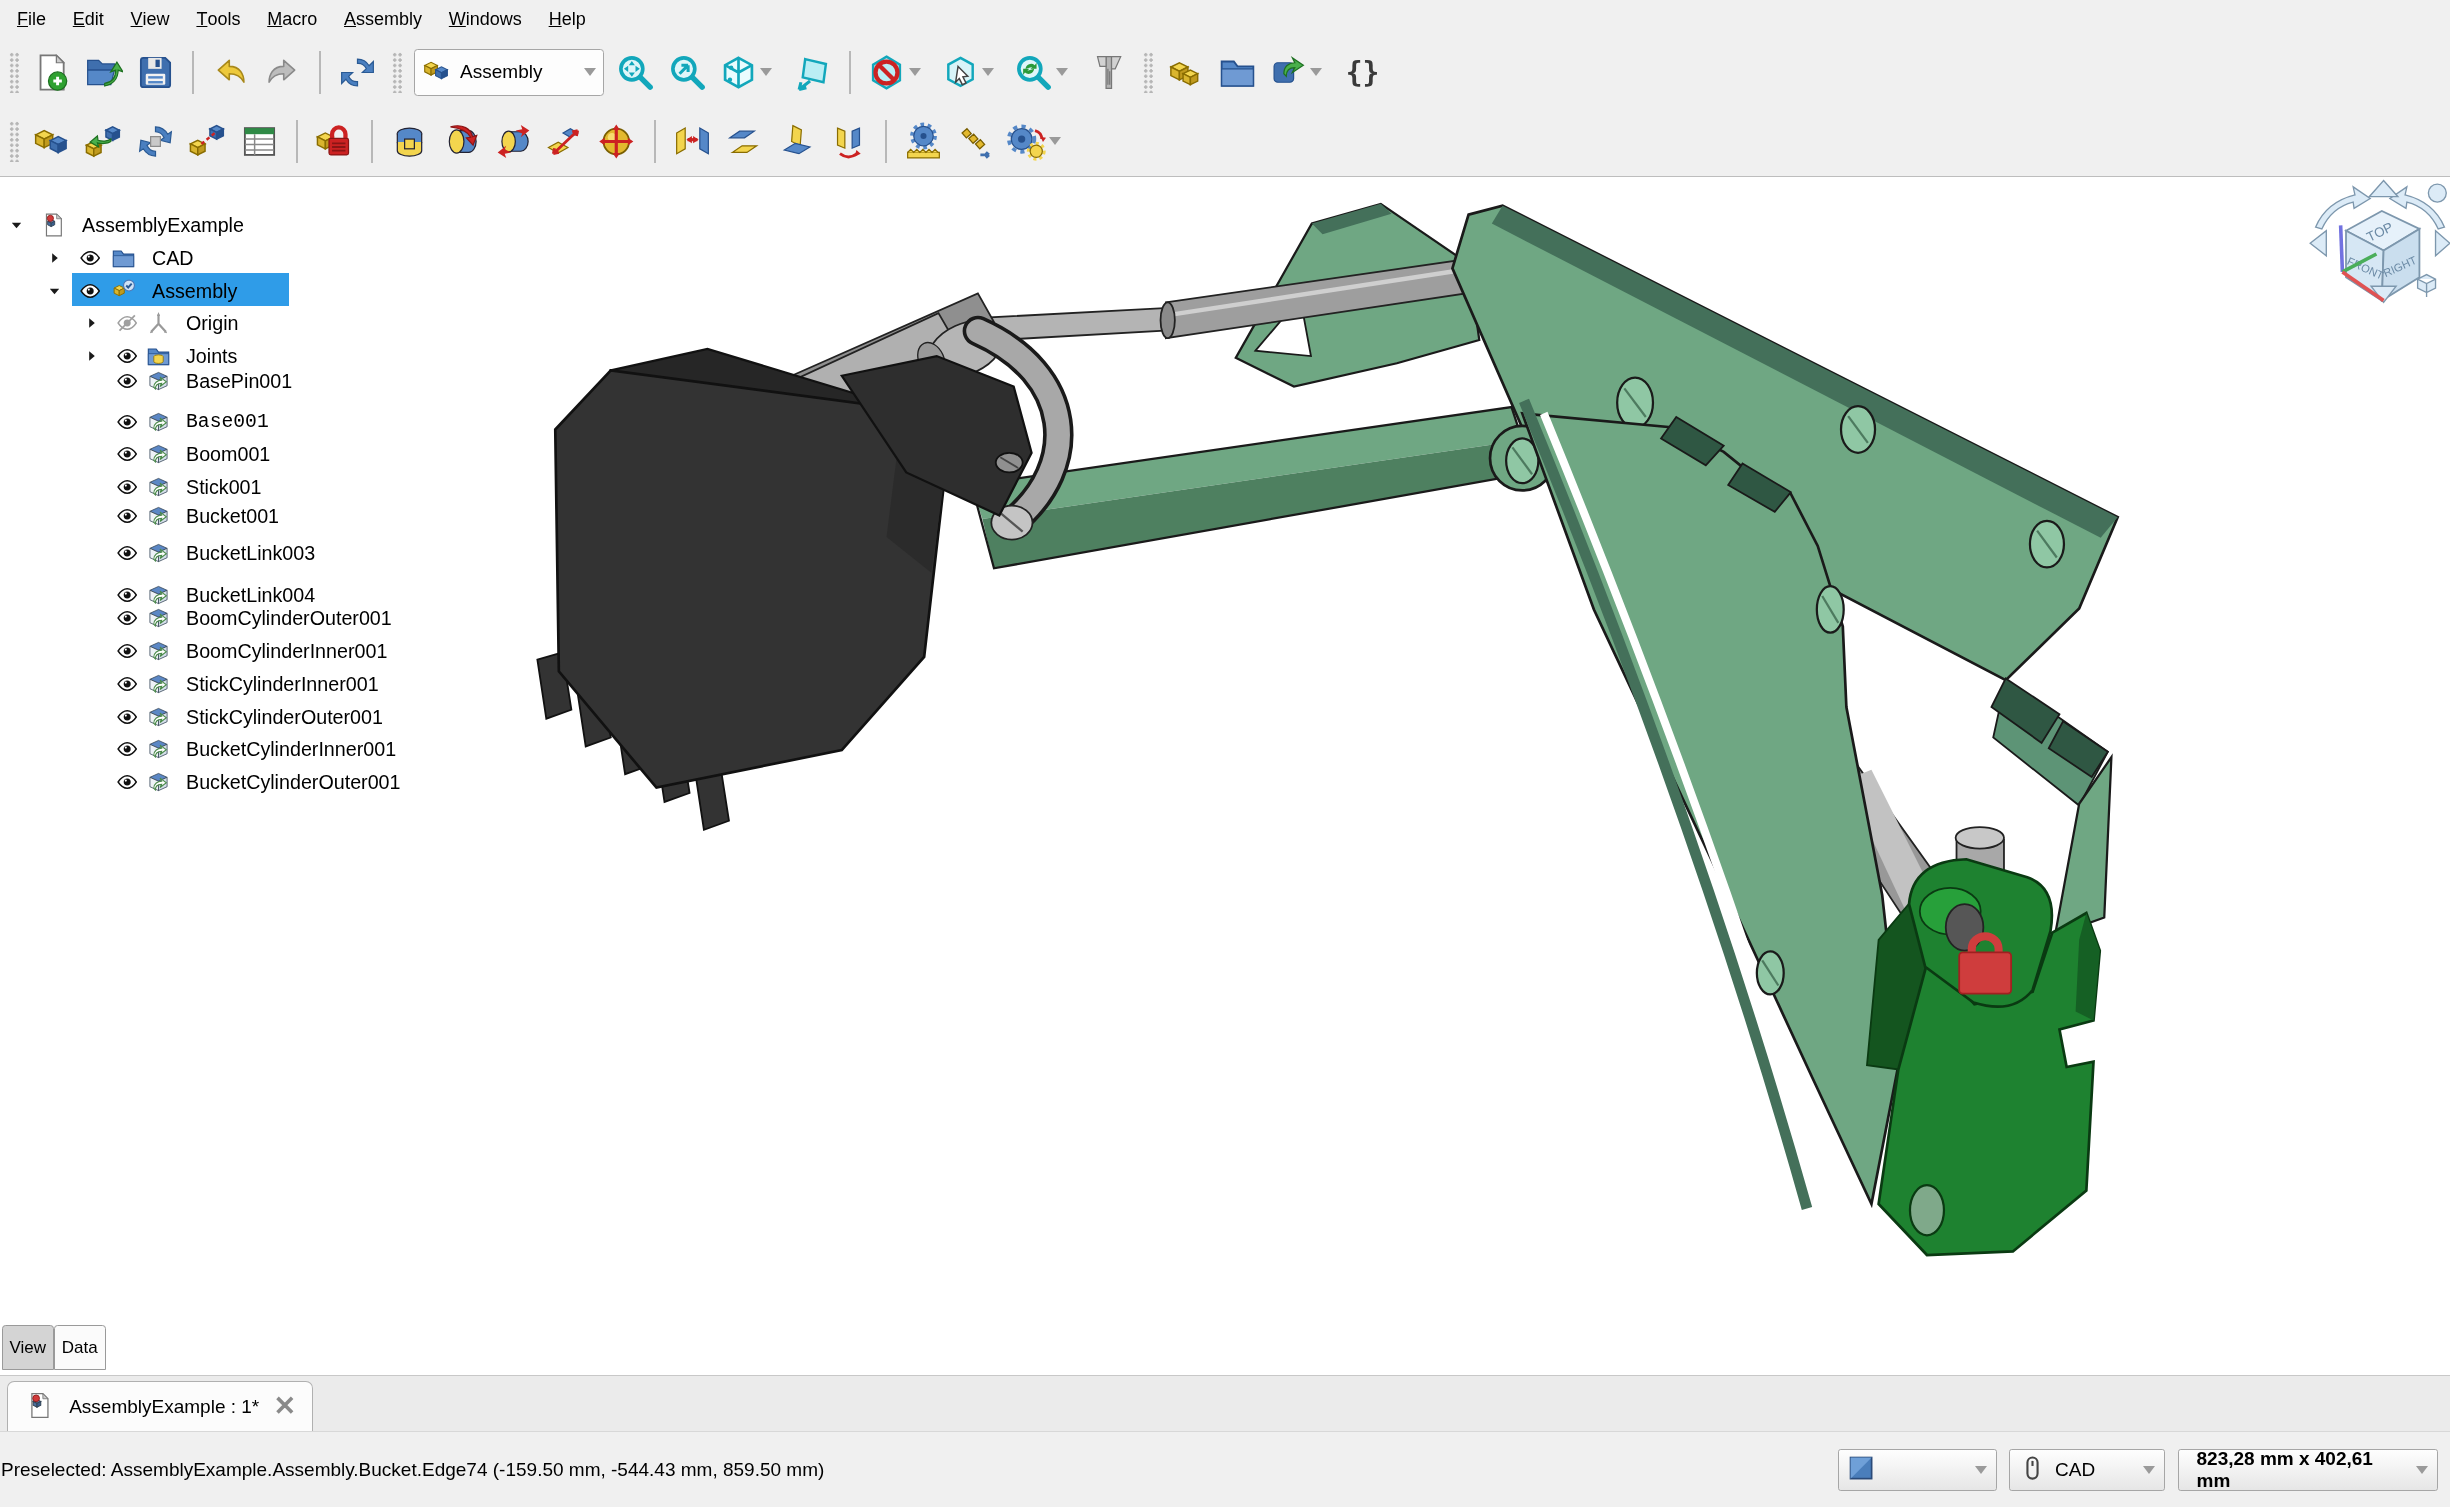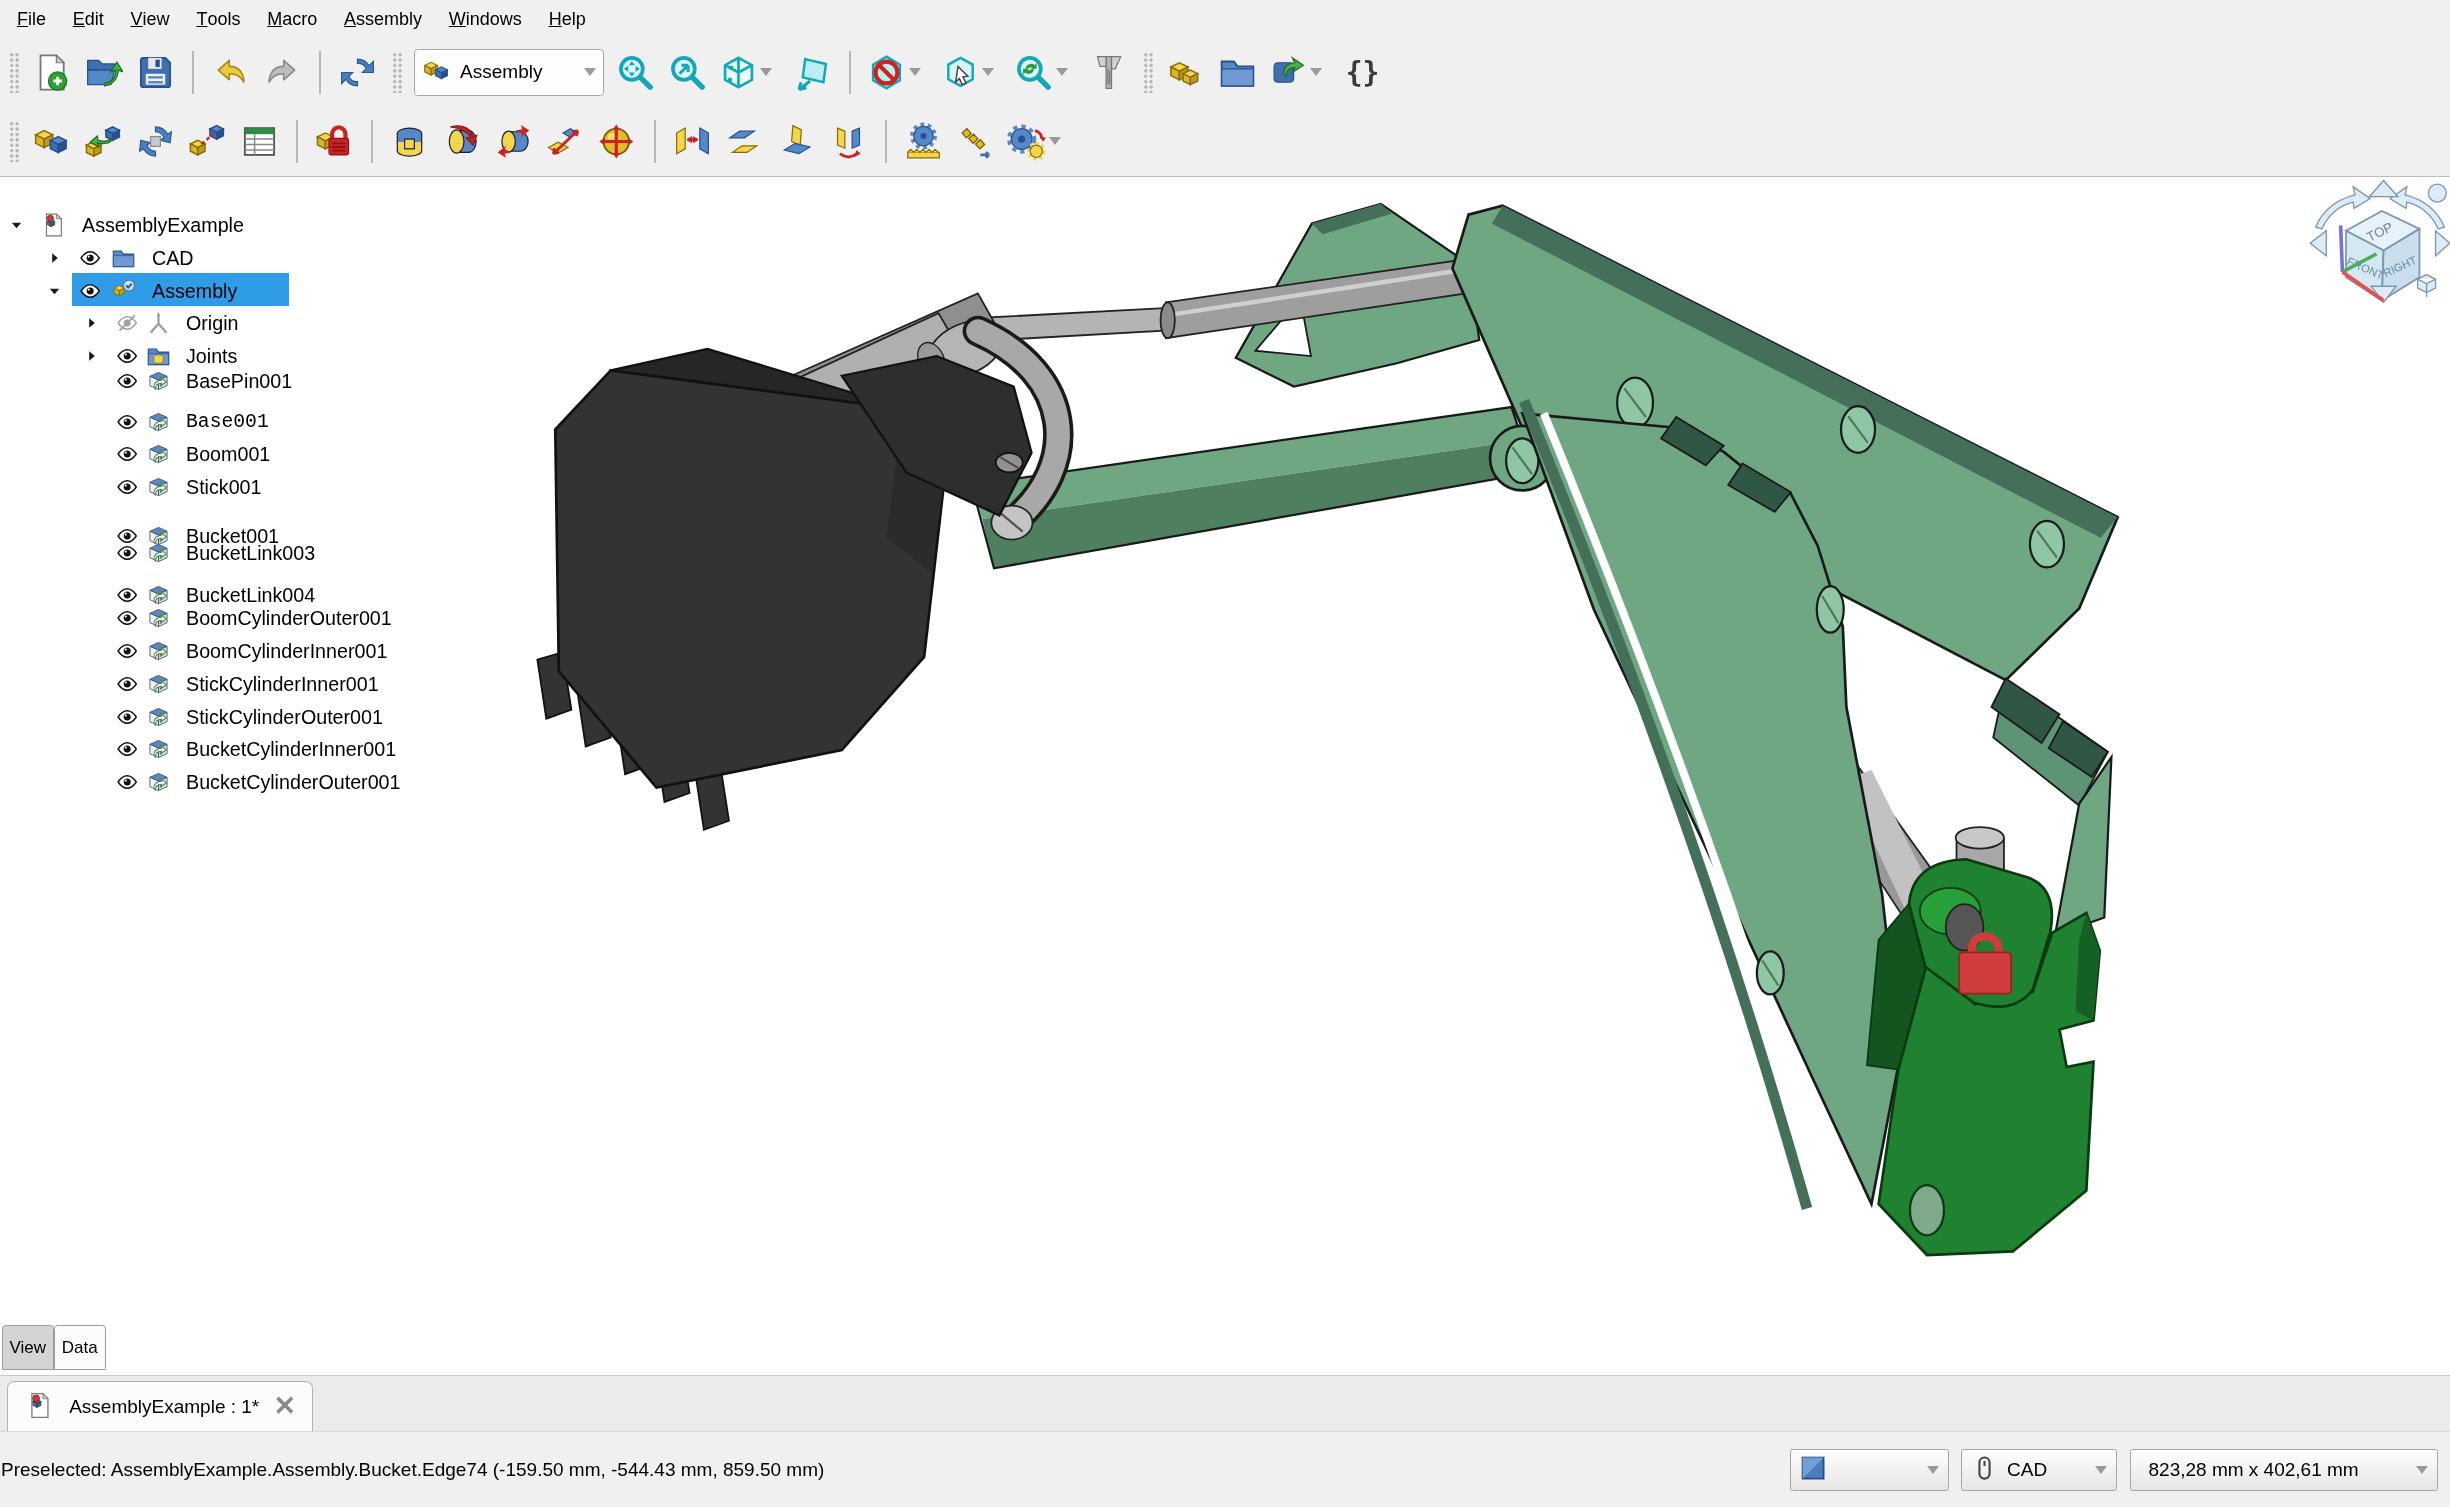--- a/index.html
+++ b/index.html
@@ -52,21 +52,21 @@
   
   #statusbar{position:absolute;left:0;top:1431px;width:100%;height:76px;background:#f0f0f0;
              border-top:0.9px solid #d8d8d8;box-sizing:border-box;display:flex;align-items:center;}
   #status-msg{font-size:19px;margin-left:1px;flex:1;white-space:nowrap;}
   .scombo{display:flex;align-items:center;height:42px;border:1.3px solid #a6a6a6;border-radius:2.7px;
           background:linear-gradient(#fefefe,#e6e6e6);box-sizing:border-box;margin-right:12.5px;padding:0 9px;}
   .scombo .txt{font-size:19px;margin:0 9px;}
   .scombo .dd{margin-left:auto;}
   #combo-style{width:159px;}
   #combo-nav{width:156px;justify-content:center;}
-  #combo-size{width:308px;}
+  #combo-size{width:260px;font-weight:bold;}
 </style>
 </head>
 <body>
 
 <div id="root">
 
   <div id="menubar">
       <div class="menu-item">
         <span class="mn">F</span>
         <span>ile</span>
@@ -736,21 +736,21 @@
         <span class="tcell" style="left: 146px;">
           <svg viewBox="0 0 32 32" width="25" height="25">
             <path d="M5 10l11-5 11 5-11 5z" fill="#5b87c5" stroke="#345"></path>
             <path d="M5 10l11 5v12l-11-5z" fill="#eef2f7" stroke="#345"></path>
             <path d="M27 10l-11 5v12l11-5z" fill="#d5dfeb" stroke="#345"></path>
             <path d="M10 24c0-6 5-9 10-9l-2-4 8 6-8 6 2-4c-5 0-8 2-8 7z" fill="#fff" stroke="#4a8a4a" stroke-width="1.4"></path>
           </svg>
         </span>
         <span class="tlabel" style="left: 186px;">Stick001</span>
       </div>
-      <div class="trow" style="top: 311px;">
+      <div class="trow" style="top: 291px;">
         <span class="tcell" style="left: 116px;">
           <svg viewBox="0 0 32 32" width="22.4" height="22.4">
             <path d="M3 16c4-6 9-9 13-9s9 3 13 9c-4 6-9 9-13 9s-9-3-13-9z" fill="#fff" stroke="#111" stroke-width="2"></path>
             <circle cx="16" cy="16" r="5" fill="#111"></circle>
             <circle cx="14" cy="14" r="1.5" fill="#fff"></circle>
           </svg>
         </span>
         <span class="tcell" style="left: 146px;">
           <svg viewBox="0 0 32 32" width="25" height="25">
             <path d="M5 10l11-5 11 5-11 5z" fill="#5b87c5" stroke="#345"></path>

